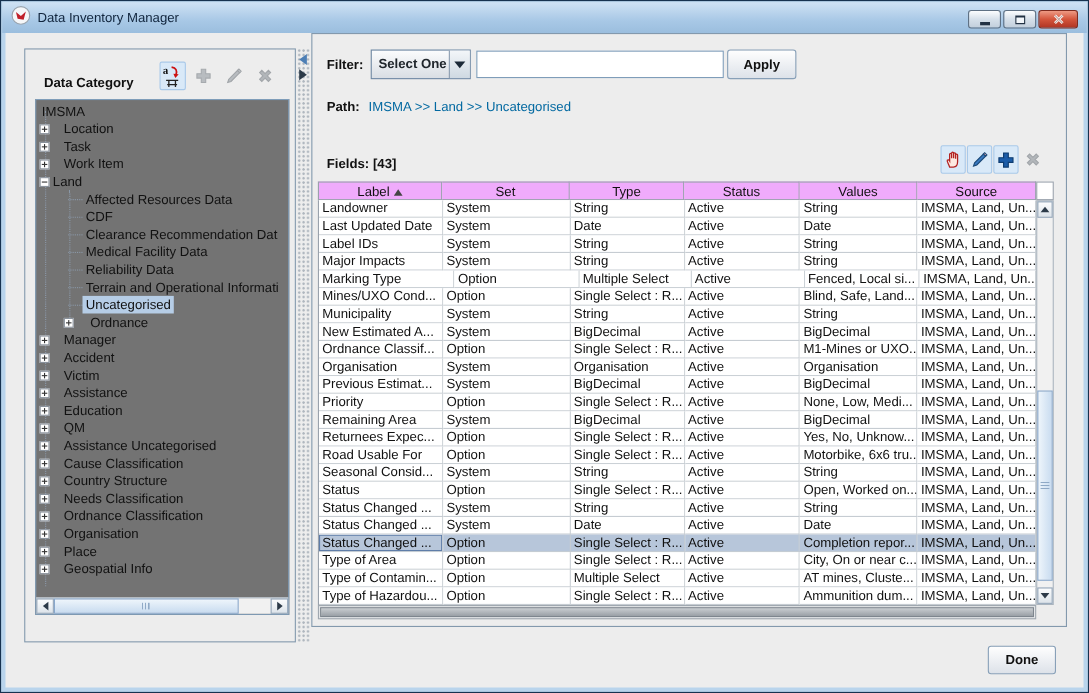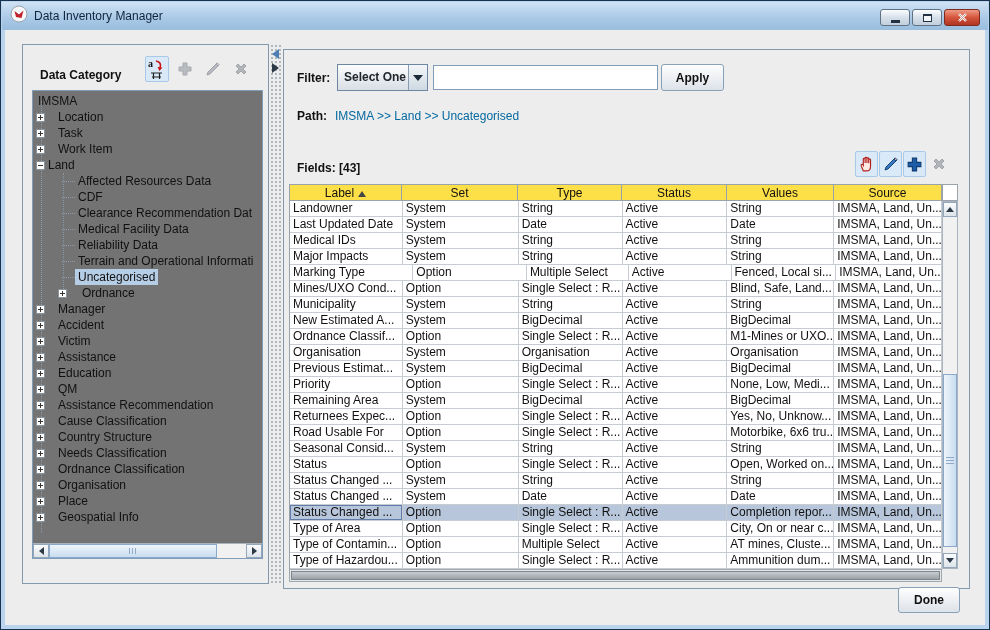--- a/index.html
+++ b/index.html
@@ -27,21 +27,21 @@
 
   
   .left-panel  { position:absolute; left:17px; top:14px; width:247px; height:540px;
                  border:1px solid #8399ad; background:#ededed; }
   .divider     { position:absolute; left:265px; top:14px; width:12px; height:540px;
                  background-image:radial-gradient(#aeb6be 1px, transparent 1.2px);
                  background-size:4px 4px; }
   .div-arrow   { position:absolute; width:0; height:0; left:2px; }
   .div-arrow.left  { top:5px;  border-top:5px solid transparent; border-bottom:5px solid transparent; border-right:7px solid #4d7fb5; }
   .div-arrow.right { top:19px; border-top:5px solid transparent; border-bottom:5px solid transparent; border-left:7px solid #2c3a48; }
-  .right-panel { position:absolute; left:278px; top:19px; width:687px; height:540px;
+  .right-panel { position:absolute; left:278px; top:0; width:687px; height:540px;
                  border:1px solid #8399ad; background:#ededed; }
 
   
   .panel-title { position:absolute; left:17px; top:23px; font-size:12px; font-weight:bold; color:#111; }
   .ltools { position:absolute; left:122px; top:11px; display:flex; align-items:flex-start; }
   .tool { width:24px; height:26px; display:flex; align-items:center; justify-content:center; margin-right:4px; }
   .tool.enabled { background:#d9e9f8; border:1px solid #a9c9e9; border-radius:2px; cursor:pointer; }
 
   .treebox { position:absolute; left:9px; top:45px; width:231px; height:469px;
              background:#737373; border:1px solid #7f9db9; }
@@ -86,21 +86,21 @@
   .path-lbl { position:absolute; left:13px; top:59px; }
   .path-val { position:absolute; left:51px; top:59px; font-size:12px; color:#0369a1; }
   .fields-lbl { position:absolute; left:13px; top:111px; }
   .rtools { position:absolute; left:571px; top:101px; display:flex; }
   .rtools .tool { width:23px; height:26px; margin-right:1px; }
 
   
   .tablebox { position:absolute; left:5px; top:134px; width:669px; height:398px; background:#ededed; }
   .thead { position:absolute; left:0; top:0; height:17px; display:flex; }
   .th { height:17px; line-height:16px; font-size:12px; text-align:center; color:#111;
-        background:#fde047; border:1px solid #9aa2ac; border-left:none; overflow:hidden; white-space:nowrap; }
+        background:#f0abfc; border:1px solid #9aa2ac; border-left:none; overflow:hidden; white-space:nowrap; }
   .th:first-child { border-left:1px solid #9aa2ac; }
   .sort-arrow { display:inline-block; margin-left:4px; width:0; height:0;
         border-left:4px solid transparent; border-right:4px solid transparent; border-bottom:6px solid #444; vertical-align:middle; }
   .tbody { position:absolute; left:0; top:17px; width:653px; height:368px; background:#fff;
            border-left:1px solid #9aa2ac; overflow:hidden; }
   .tr { display:flex; height:16px; }
   .td { height:16px; line-height:15px; font-size:12px; color:#111; padding:0 3px;
         border-right:1px solid #c6ccd2; border-bottom:1px solid #c6ccd2; overflow:hidden; white-space:nowrap; background:#fff; }
   .tr.sel .td { background:#b7c6da; }
   .tr.sel .td.focus { box-shadow:inset 0 0 0 1px #5f7da8; }
@@ -193,21 +193,21 @@
             <div class="tree-row"><span class="stub" style="margin-left: 29px; width: 13px;"></span><span class="tlabel" style="margin-left: 0px;">Reliability Data</span></div>
             <div class="tree-row"><span class="stub" style="margin-left: 29px; width: 13px;"></span><span class="tlabel" style="margin-left: 0px;">Terrain and Operational Informati</span></div>
             <div class="tree-row"><span class="stub" style="margin-left: 29px; width: 13px;"></span><span class="tlabel sel" style="margin-left: 0px;">Uncategorised</span></div>
             <div class="tree-row"><span class="exp plus" style="margin-left: 25px;"></span><span class="tlabel" style="margin-left: 12px;">Ordnance</span></div>
             <div class="tree-row"><span class="exp plus" style="margin-left: 3px;"></span><span class="tlabel" style="margin-left: 10px;">Manager</span></div>
             <div class="tree-row"><span class="exp plus" style="margin-left: 3px;"></span><span class="tlabel" style="margin-left: 10px;">Accident</span></div>
             <div class="tree-row"><span class="exp plus" style="margin-left: 3px;"></span><span class="tlabel" style="margin-left: 10px;">Victim</span></div>
             <div class="tree-row"><span class="exp plus" style="margin-left: 3px;"></span><span class="tlabel" style="margin-left: 10px;">Assistance</span></div>
             <div class="tree-row"><span class="exp plus" style="margin-left: 3px;"></span><span class="tlabel" style="margin-left: 10px;">Education</span></div>
             <div class="tree-row"><span class="exp plus" style="margin-left: 3px;"></span><span class="tlabel" style="margin-left: 10px;">QM</span></div>
-            <div class="tree-row"><span class="exp plus" style="margin-left: 3px;"></span><span class="tlabel" style="margin-left: 10px;">Assistance Recommendation</span></div>
+            <div class="tree-row"><span class="exp plus" style="margin-left: 3px;"></span><span class="tlabel" style="margin-left: 10px;">Assistance Uncategorised</span></div>
             <div class="tree-row"><span class="exp plus" style="margin-left: 3px;"></span><span class="tlabel" style="margin-left: 10px;">Cause Classification</span></div>
             <div class="tree-row"><span class="exp plus" style="margin-left: 3px;"></span><span class="tlabel" style="margin-left: 10px;">Country Structure</span></div>
             <div class="tree-row"><span class="exp plus" style="margin-left: 3px;"></span><span class="tlabel" style="margin-left: 10px;">Needs Classification</span></div>
             <div class="tree-row"><span class="exp plus" style="margin-left: 3px;"></span><span class="tlabel" style="margin-left: 10px;">Ordnance Classification</span></div>
             <div class="tree-row"><span class="exp plus" style="margin-left: 3px;"></span><span class="tlabel" style="margin-left: 10px;">Organisation</span></div>
             <div class="tree-row"><span class="exp plus" style="margin-left: 3px;"></span><span class="tlabel" style="margin-left: 10px;">Place</span></div>
             <div class="tree-row"><span class="exp plus" style="margin-left: 3px;"></span><span class="tlabel" style="margin-left: 10px;">Geospatial Info</span></div>
           </div>
         <div class="vline" style="left:8px; top:10px; height:432px;"></div>
         <div class="vline" style="left:30px; top:82px; height:120px;"></div>
@@ -290,21 +290,21 @@
             </div>
             <div class="tr">
               <div class="td" style="width: 113px;">Last Updated Date</div>
               <div class="td" style="width: 116px;">System</div>
               <div class="td" style="width: 104px;">Date</div>
               <div class="td" style="width: 105px;">Active</div>
               <div class="td" style="width: 107px;">Date</div>
               <div class="td" style="width: 108px;">IMSMA, Land, Un...</div>
             </div>
             <div class="tr">
-              <div class="td" style="width: 113px;">Medical IDs</div>
+              <div class="td" style="width: 113px;">Label IDs</div>
               <div class="td" style="width: 116px;">System</div>
               <div class="td" style="width: 104px;">String</div>
               <div class="td" style="width: 105px;">Active</div>
               <div class="td" style="width: 107px;">String</div>
               <div class="td" style="width: 108px;">IMSMA, Land, Un...</div>
             </div>
             <div class="tr">
               <div class="td" style="width: 113px;">Major Impacts</div>
               <div class="td" style="width: 116px;">System</div>
               <div class="td" style="width: 104px;">String</div>

